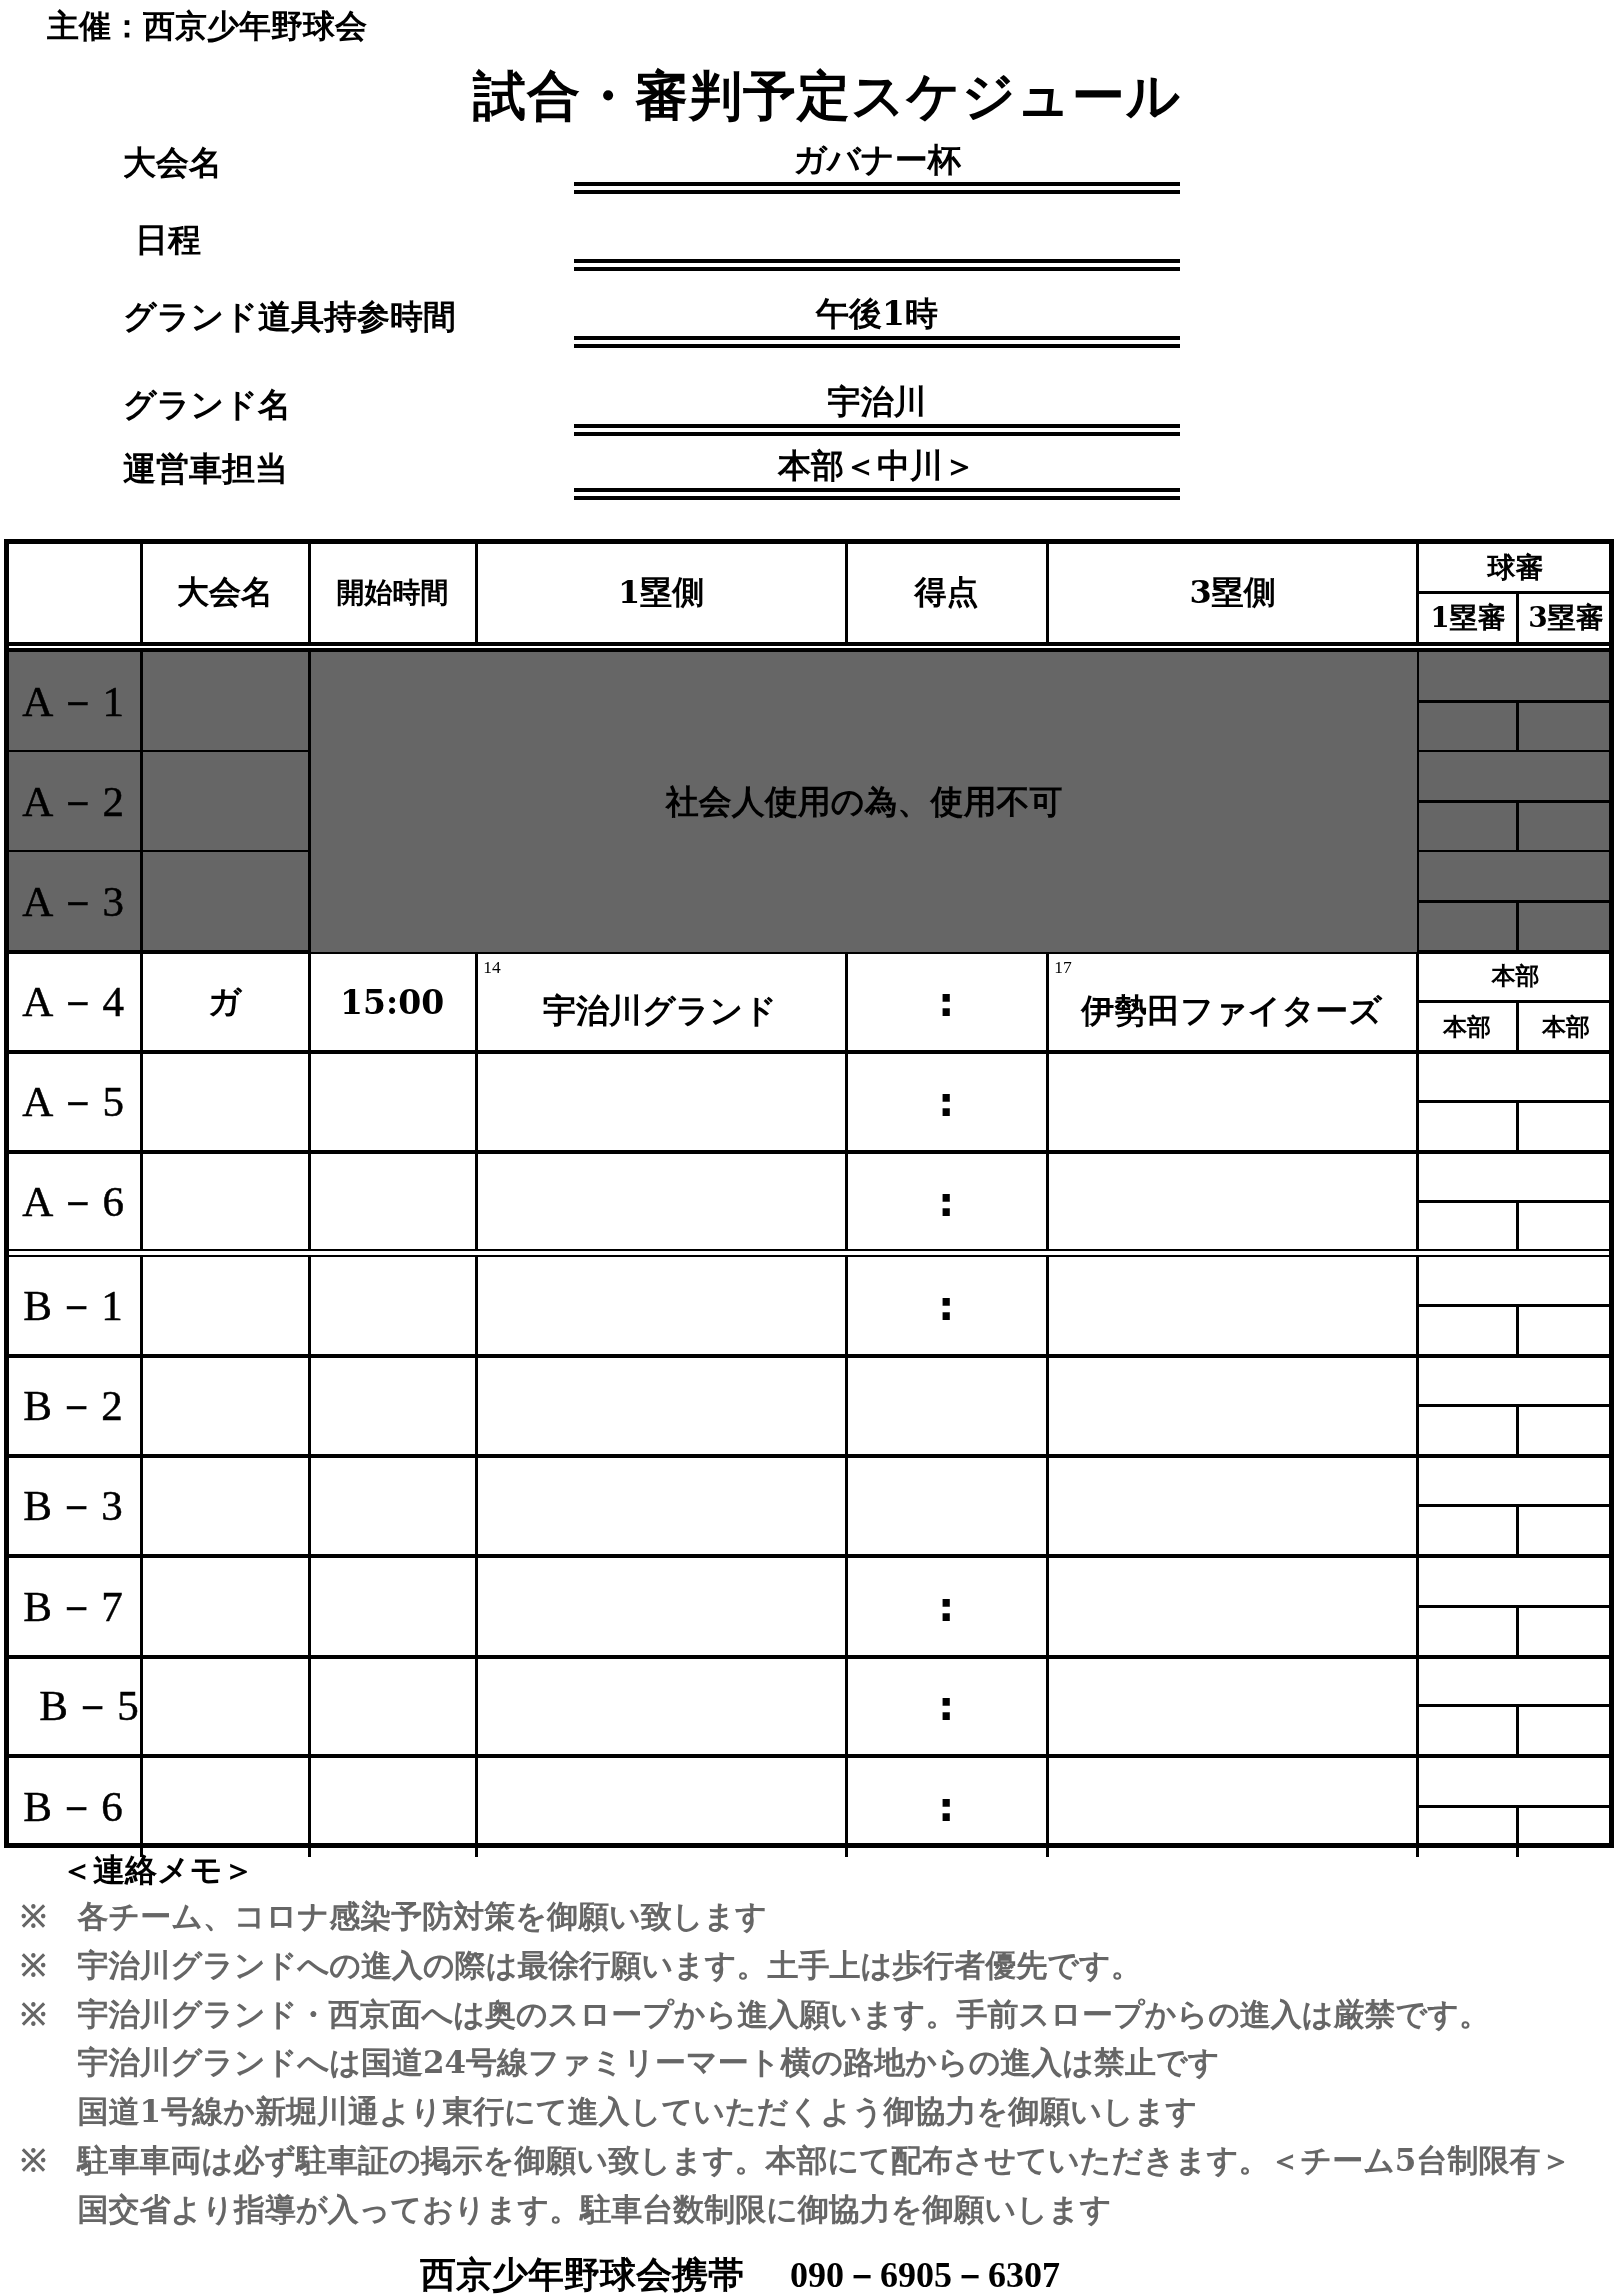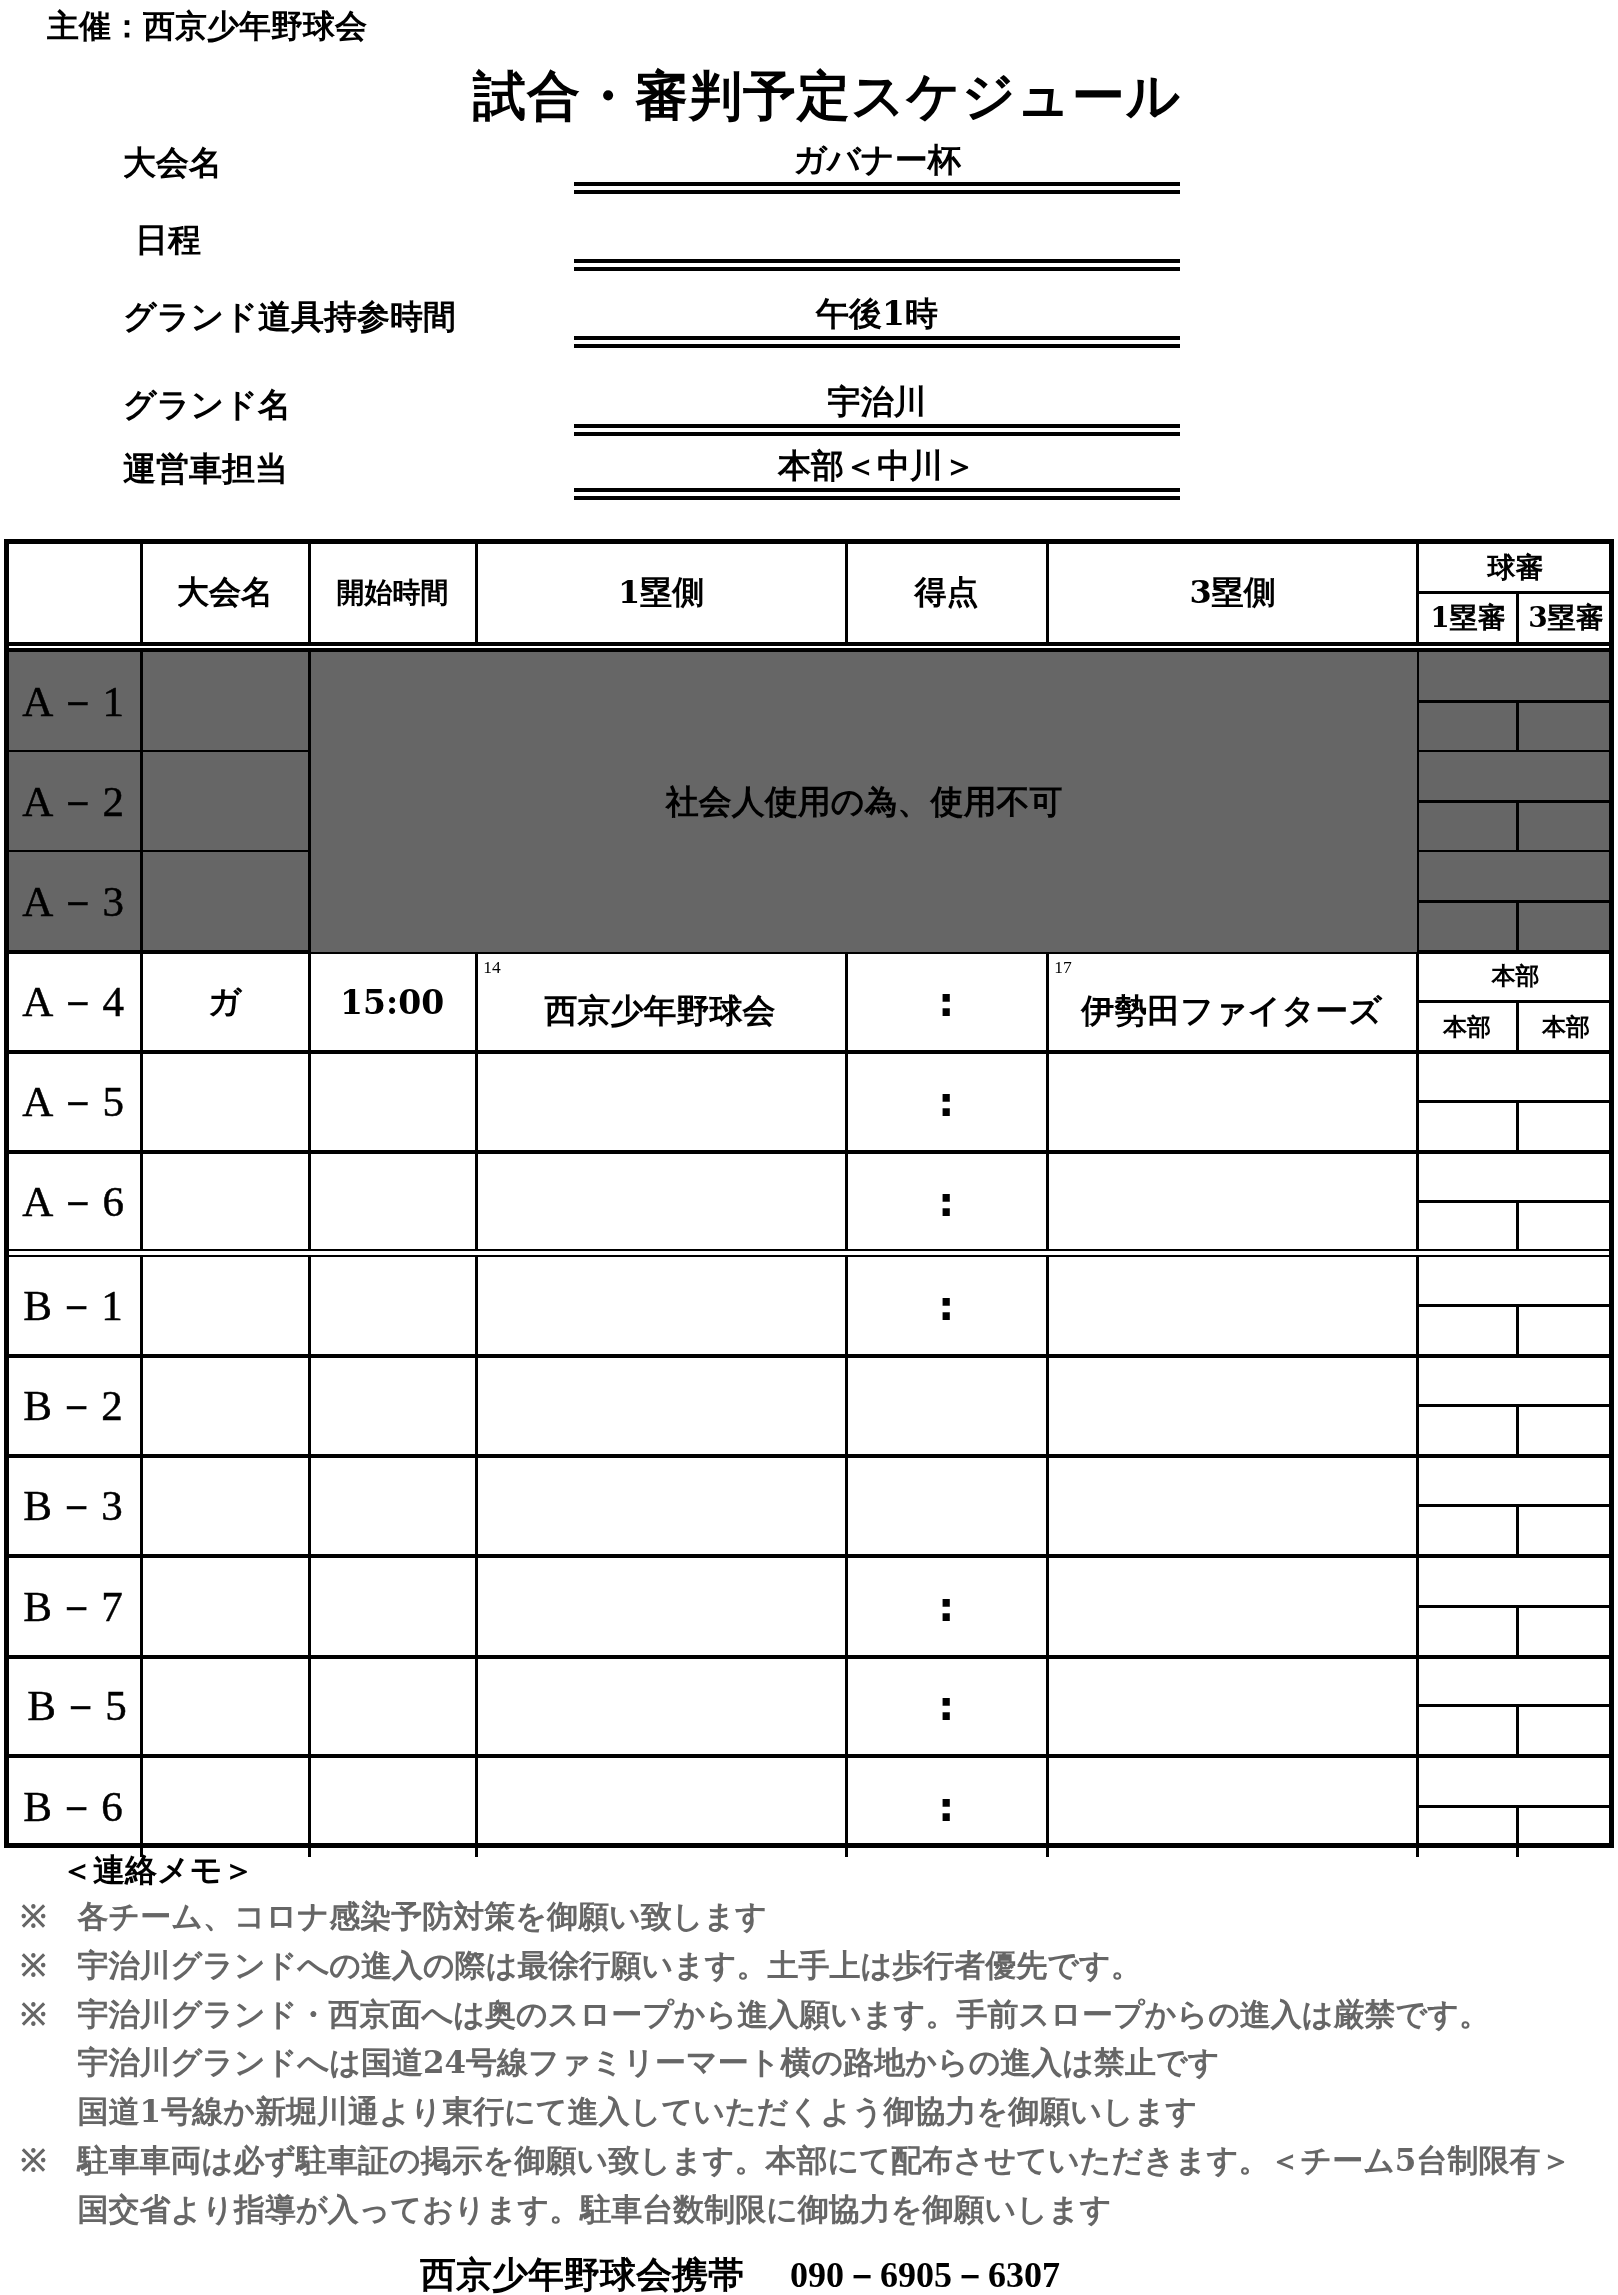--- a/index.html
+++ b/index.html
@@ -190,21 +190,21 @@
         <div class="vline" style="left:131px;"></div>
         <div class="vline" style="left:1407px;"></div>
         <div class="cell" style="left:132px;width:167px;top:0;height:100px;">
           <span class="team">ガ</span>
         </div>
         <div class="cell" style="left:300px;width:166px;top:0;height:100px;">
           <span class="team">15:00</span>
         </div>
         <div class="cell" style="left:467px;width:368px;top:0;height:100px;">
           <span class="seed">14</span>
-          <span class="team" style="margin-top:18.5px;">西京少年野球会</span>
+          <span class="team" style="margin-top:18.5px;">宇治川グランド</span>
         </div>
         <div class="cell" style="left:837px;width:200px;top:0;height:100px;">
           <span class="score-colon">:</span>
         </div>
         <div class="cell" style="left:1038px;width:369px;top:0;height:100px;">
           <span class="seed">17</span>
           <span class="team" style="margin-top:18.5px;">伊勢田ファイターズ</span>
         </div>
         <div class="vline" style="left:299px;"></div>
         <div class="vline" style="left:466px;"></div>
@@ -457,21 +457,21 @@
         <div class="cell" style="left:1409px;width:98px;top:51px;height:48px;">
           <span class="ump-text"></span>
         </div>
         <div class="vline" style="left:1507px;top:51px;"></div>
         <div class="cell" style="left:1510px;width:94px;top:51px;height:48px;">
           <span class="ump-text"></span>
         </div>
         <div class="hline" style="bottom:-1.5px;"></div>
       </div>
       <div class="row" style="top:1112px;">
-        <div class="cell" style="left:4px;width:131px;top:0;height:100px;">
+        <div class="cell" style="left:16px;width:131px;top:0;height:100px;">
           <span class="row-id">B－5</span>
         </div>
         <div class="vline" style="left:131px;"></div>
         <div class="vline" style="left:1407px;"></div>
         <div class="cell" style="left:132px;width:167px;top:0;height:100px;">
           <span class="team"></span>
         </div>
         <div class="cell" style="left:300px;width:166px;top:0;height:100px;">
           <span class="team"></span>
         </div>

